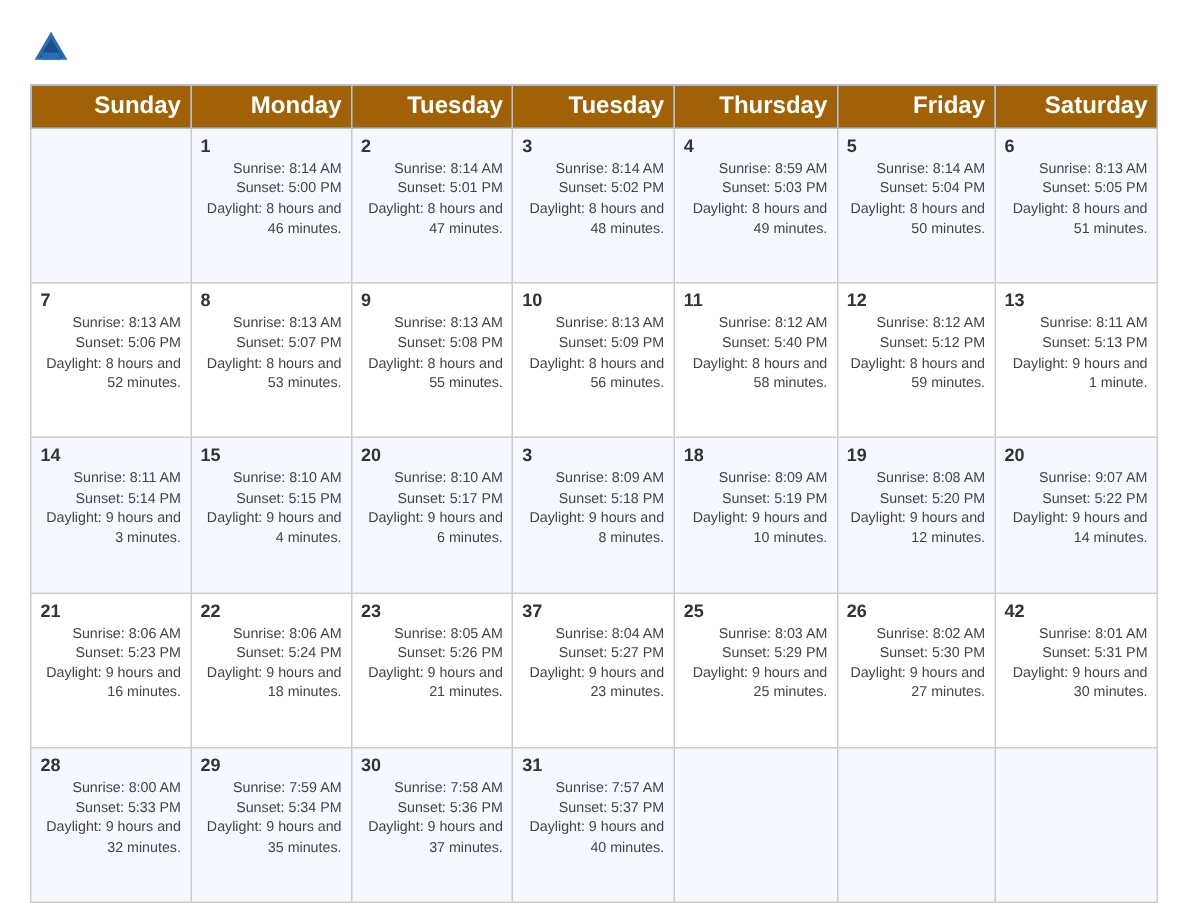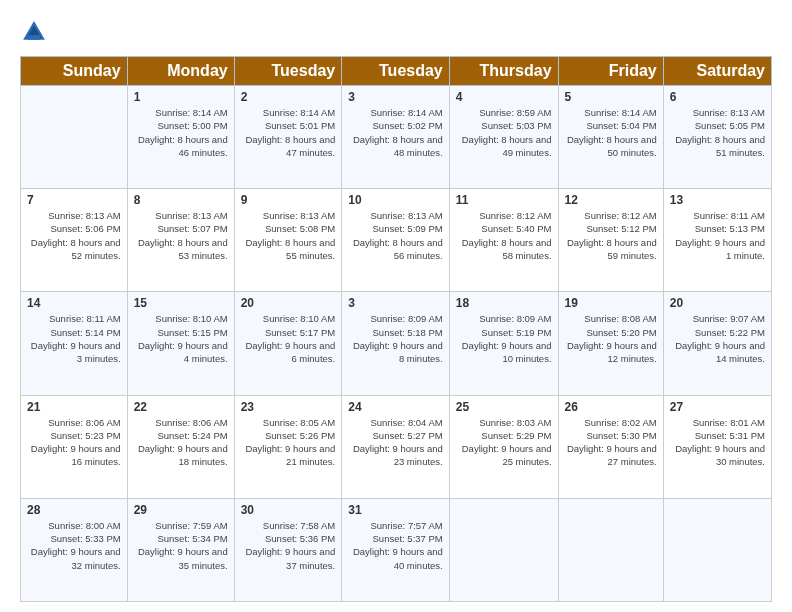--- a/index.html
+++ b/index.html
@@ -303,42 +303,42 @@
 and 18 minutes.</div>
           </td>
           <td>
             <span class="day-num">23</span>
             <div class="day-info">Sunrise: 8:05 AM
 Sunset: 5:26 PM
 Daylight: 9 hours
 and 21 minutes.</div>
           </td>
           <td>
-            <span class="day-num">24</span>
+            <span class="day-num">37</span>
             <div class="day-info">Sunrise: 8:04 AM
 Sunset: 5:27 PM
 Daylight: 9 hours
 and 23 minutes.</div>
           </td>
           <td>
             <span class="day-num">25</span>
             <div class="day-info">Sunrise: 8:03 AM
 Sunset: 5:29 PM
 Daylight: 9 hours
 and 25 minutes.</div>
           </td>
           <td>
             <span class="day-num">26</span>
             <div class="day-info">Sunrise: 8:02 AM
 Sunset: 5:30 PM
 Daylight: 9 hours
 and 27 minutes.</div>
           </td>
           <td>
-            <span class="day-num">27</span>
+            <span class="day-num">42</span>
             <div class="day-info">Sunrise: 8:01 AM
 Sunset: 5:31 PM
 Daylight: 9 hours
 and 30 minutes.</div>
           </td>
         </tr>
         <tr>
           <td>
             <span class="day-num">28</span>
             <div class="day-info">Sunrise: 8:00 AM

